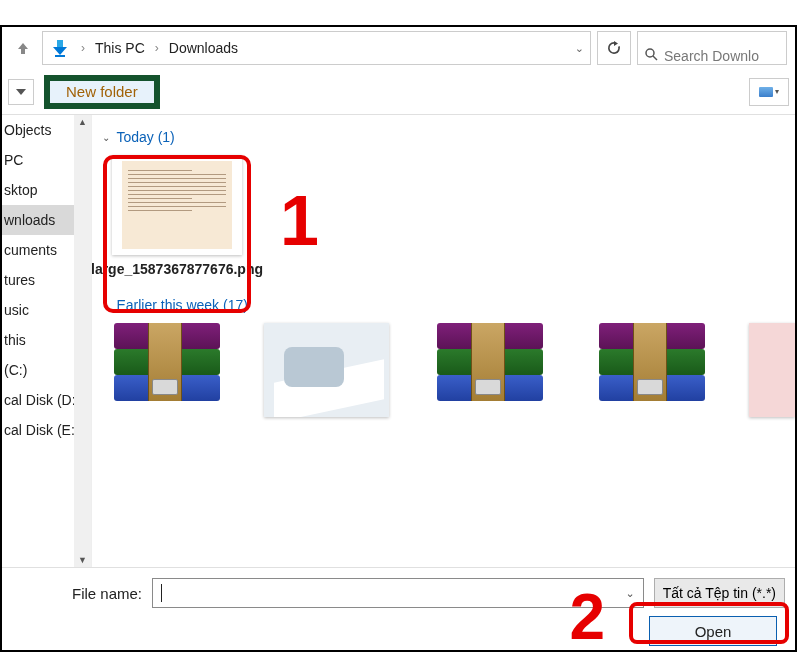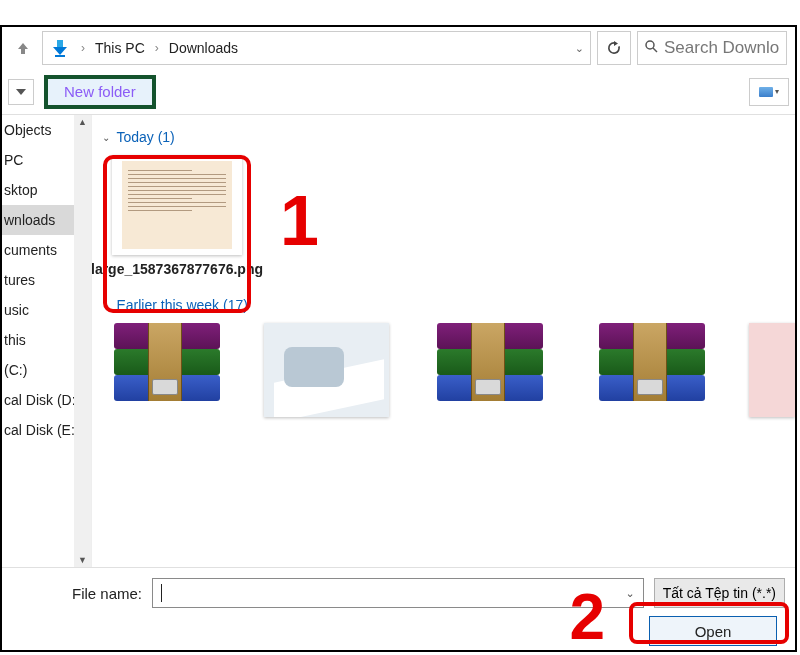--- a/index.html
+++ b/index.html
@@ -8,27 +8,27 @@
 
 
 .addr-row { display: flex; align-items: center; height: 42px; padding: 4px 8px; gap: 6px; }
 .addr-box { display: flex; align-items: center; flex: 1; border: 1px solid #ccc; height: 34px; padding: 0 6px; gap: 8px; }
 .up-btn { width: 26px; height: 26px; display: flex; align-items: center; justify-content: center; color: #555; }
 .dl-icon { width: 22px; height: 18px; position: relative; }
 .crumb { font-size: 14px; color: #222; }
 .chev { color: #888; font-size: 12px; padding: 0 2px; }
 .addr-drop { margin-left: auto; color: #666; font-size: 11px; }
 .refresh { width: 34px; height: 34px; border: 1px solid #ccc; display: flex; align-items: center; justify-content: center; color: #444; }
-.search-box { width: 150px; height: 34px; border: 1px solid #ccc; display: flex; align-items: center; padding: 0 6px; gap: 6px; color: #777; font-size: 17px; }
+.search-box { width: 150px; height: 34px; border: 1px solid #ccc; display: flex; align-items: flex-end; padding: 0 6px; gap: 6px; color: #777; font-size: 14px; }
 .search-box .mag { color: #555; }
 
 
 .tool-row { display: flex; align-items: center; height: 46px; border-bottom: 1px solid #e0e0e0; padding: 0 6px; }
 .dropdown-little { width: 26px; height: 26px; border: 1px solid #ccc; background: #fff; display: flex; align-items: center; justify-content: center; margin-right: 10px; }
-.newfolder { border: 4px solid #14532d; background: #e7f2fb; height: 34px; padding: 0 16px; font-size: 15px; color: #8b5cf6; display: flex; align-items: center; }
+.newfolder { border: 6px solid #14532d; background: #e7f2fb; height: 34px; padding: 0 16px; font-size: 15px; color: #a16207; display: flex; align-items: center; }
 .viewbtn { margin-left: auto; width: 40px; height: 28px; border: 1px solid #ccc; display:flex; align-items:center; justify-content:center; gap:2px; }
 .viewbtn .thumb { width:14px; height:10px; background:linear-gradient(#6fb0e8,#3a7ecb); border-radius:1px; }
 
 
 .body-split { display: flex; height: 452px; }
 .sidebar { width: 90px; overflow: hidden; display: flex; flex-direction: column; font-size: 14px; color: #222; border-right: 1px solid #eee; position: relative; }
 .sidebar .item { height: 30px; display: flex; align-items: center; padding-left: 2px; white-space: nowrap; }
 .sidebar .item.sel { background: #d9d9d9; }
 .sidebar .sb-scroll { position:absolute; right:0; top:0; bottom:0; width:17px; background:#f0f0f0; display:flex; flex-direction:column; justify-content:space-between; align-items:center; padding:2px 0;}
 .sb-scroll .arr { font-size:9px; color:#555; }

